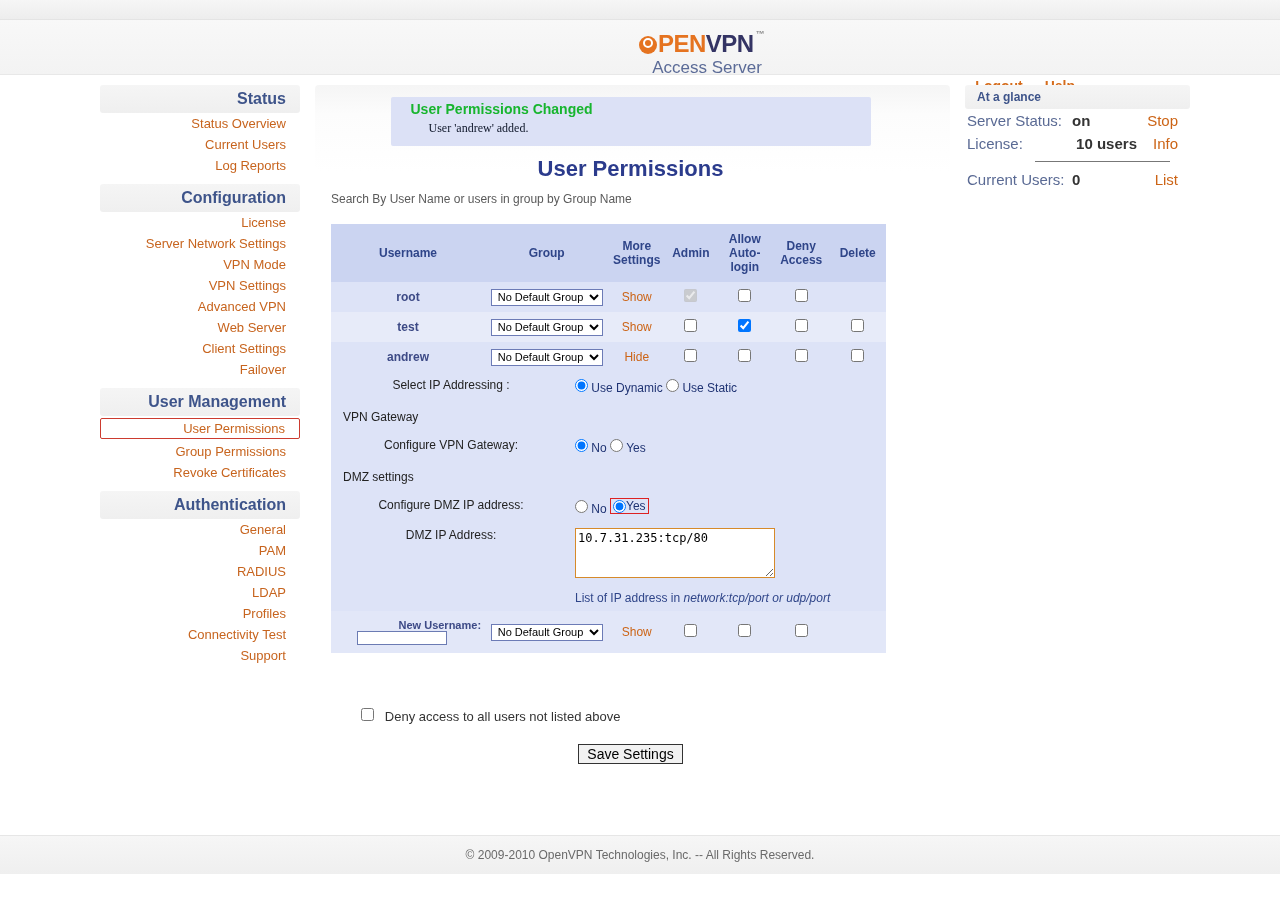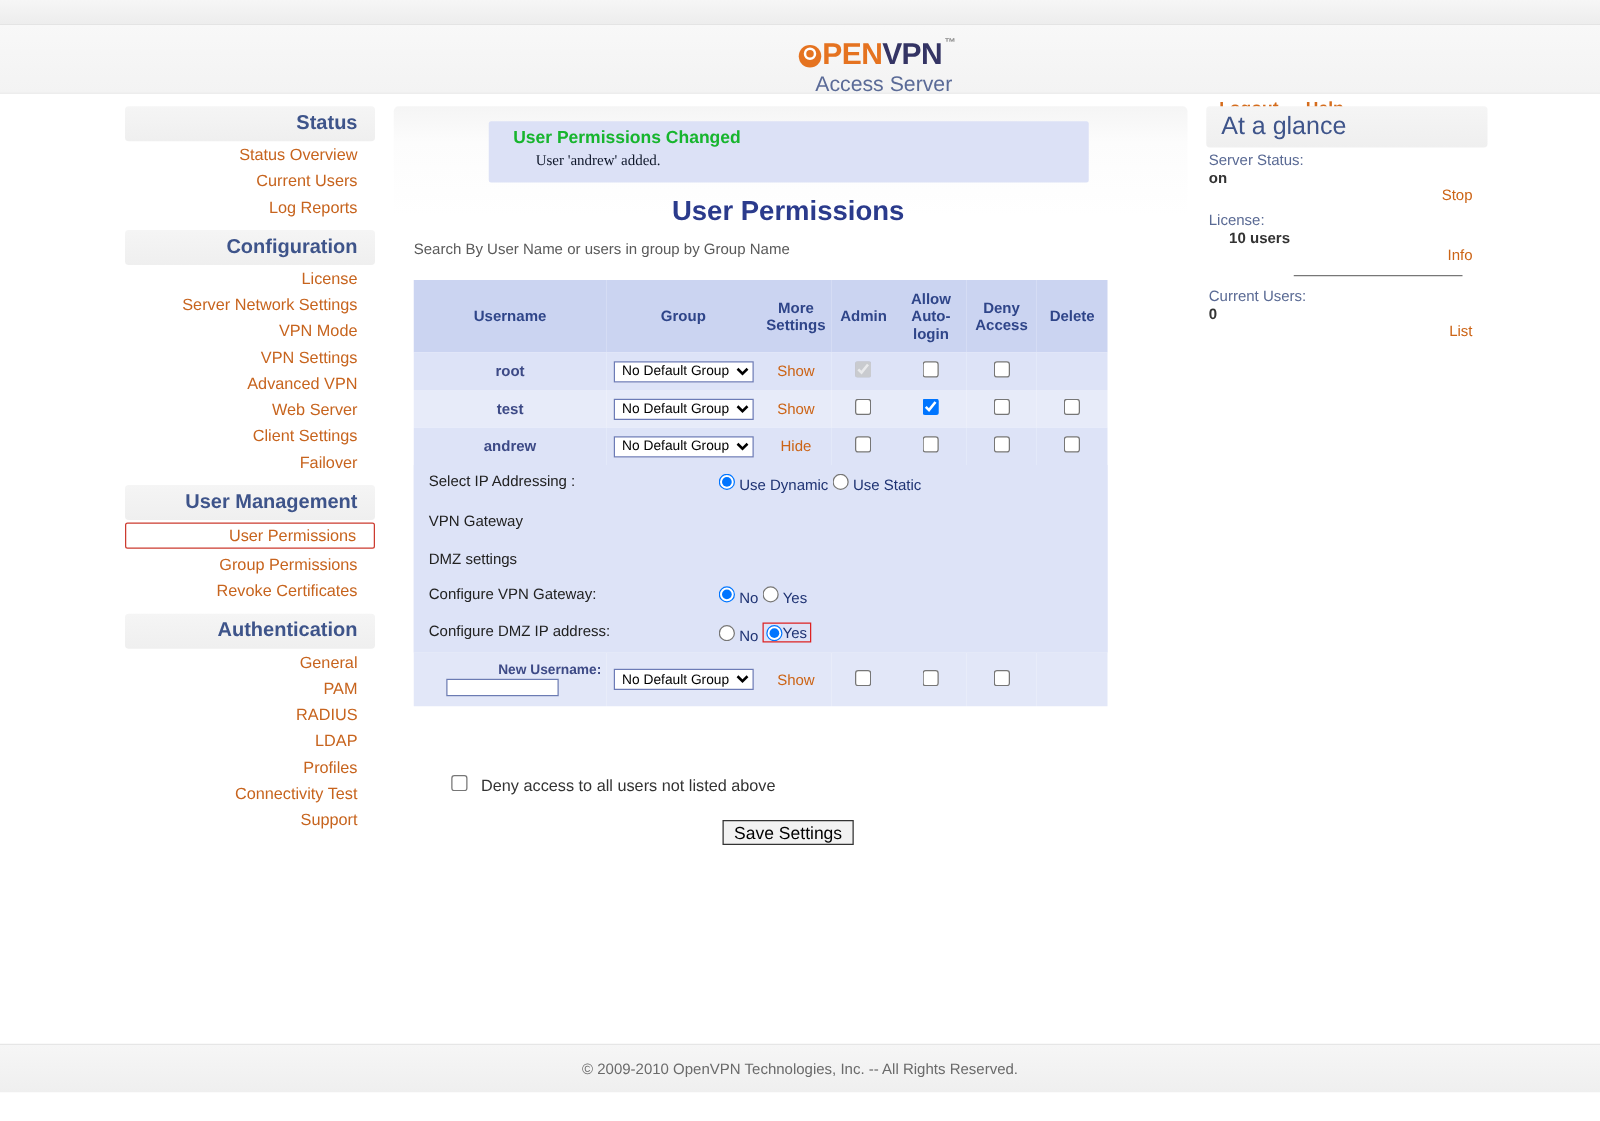--- a/index.html
+++ b/index.html
@@ -156,21 +156,21 @@
   border: 1px solid #6c7bb6;
   background: #fff;
   padding: 0 2px;
   height: 17px;
   min-width: 108px;
 }
 .action-link { color: #cc6416; cursor: pointer; font-size: 12px; }
 .cb { width: 13px; height: 13px; }
 
 .detail-row td { text-align: left; font-size: 12px; padding: 6px 12px; color: #222; }
-.detail-row .label-col { width: 240px; vertical-align: top; }
+.detail-row .label-col { width: 240px; vertical-align: top; text-align: center; }
 .detail-row .val-col { padding-left: 4px; }
 .section-hdr { color: #2b3b8c; font-weight: normal; font-size: 14px; }
 .radio-lbl { color: #1f3373; font-size: 12px; }
 .red-box { border: 1px solid #d22; padding: 0 2px; display: inline-flex; align-items: center; }
 textarea.dmz {
   width: 200px; height: 50px;
   border: 1px solid #d68a2a;
   font-family: monospace;
   font-size: 12px;
   padding: 2px;
@@ -189,31 +189,30 @@
   font-size: 14px;
   padding: 1px 8px;
   border: 1px solid #333;
   background: #f2f2f2;
 }
 
 .glance { width: 225px; }
 .glance-head {
   background: linear-gradient(#f5f5f5, #efefef);
   color: #3e548a;
-  font-weight: normal;
-  font-size: 20px;
+  font-weight: bold;
+  font-size: 12px;
   padding: 5px 12px;
   border-radius: 3px;
 }
 .glance-row {
   display: flex;
-  font-size: 12px;
+  font-size: 15px;
   padding: 3px 12px 3px 2px;
-  align-items: flex-start;
-  flex-direction: column;
+  align-items: center;
 }
 .glance-row .gl { color: #5a6a94; width: 105px; }
 .glance-row .gv { color: #333; width: 65px; font-weight: normal; }
 .glance-row .gb { font-weight: bold;}
 .glance-row .ga { color: #cc6416; cursor: pointer; margin-left: auto; }
 .glance-hr { border:none; border-top:1px solid #777; margin: 6px 0 6px 70px; width:135px;}
 
 .footer {
   background: linear-gradient(#f6f6f6, #efefef);
   text-align: center;
@@ -337,42 +336,51 @@
               <input type="radio" checked="" style="">
               <span class="radio-lbl">Use Dynamic</span>
               <input type="radio" style="">
               <span class="radio-lbl">Use Static</span>
             </td>
           </tr>
           <tr class="detail-row">
                     <td colspan="2" class="section-hdr">VPN Gateway</td>
                   </tr>
           <tr class="detail-row">
-                    <td colspan="2" class="section-hdr">DMZ settings</td>
-                  </tr>
-          <tr class="detail-row">
             <td class="label-col">Configure VPN Gateway:</td>
             <td class="val-col">
               <input type="radio" checked="" style="">
               <span class="radio-lbl">No</span>
               <input type="radio" style="">
               <span class="radio-lbl">Yes</span>
             </td>
           </tr>
+          <tr class="detail-row">
+                    <td colspan="2" class="section-hdr">DMZ settings</td>
+                  </tr>
           <tr class="detail-row">
             <td class="label-col">Configure DMZ IP address:</td>
             <td class="val-col">
               <input type="radio" style="">
               <span class="radio-lbl">No</span>
               <span class="red-box">
                 <input type="radio" checked="" style="">
                 <span class="radio-lbl">Yes</span>
               </span>
             </td>
           </tr>
+          <tr class="detail-row">
+            <td class="label-col">DMZ IP Address:</td>
+            <td class="val-col">
+              <textarea class="dmz" style="">10.7.31.235:tcp/80</textarea>
+              <div class="hint" style="margin-top:10px;">
+                <span>List of IP address in </span><i>network:tcp/port or udp/port</i>
+              </div>
+            </td>
+          </tr>
         </tbody>
               </table>
       </td>
           </tr>
 
       <tr class="newuser-row">
         <td style="text-align:left;">
           <span class="newuser-label">New Username:</span>
           <input type="text" class="newuser-input" style="">
         </td>

